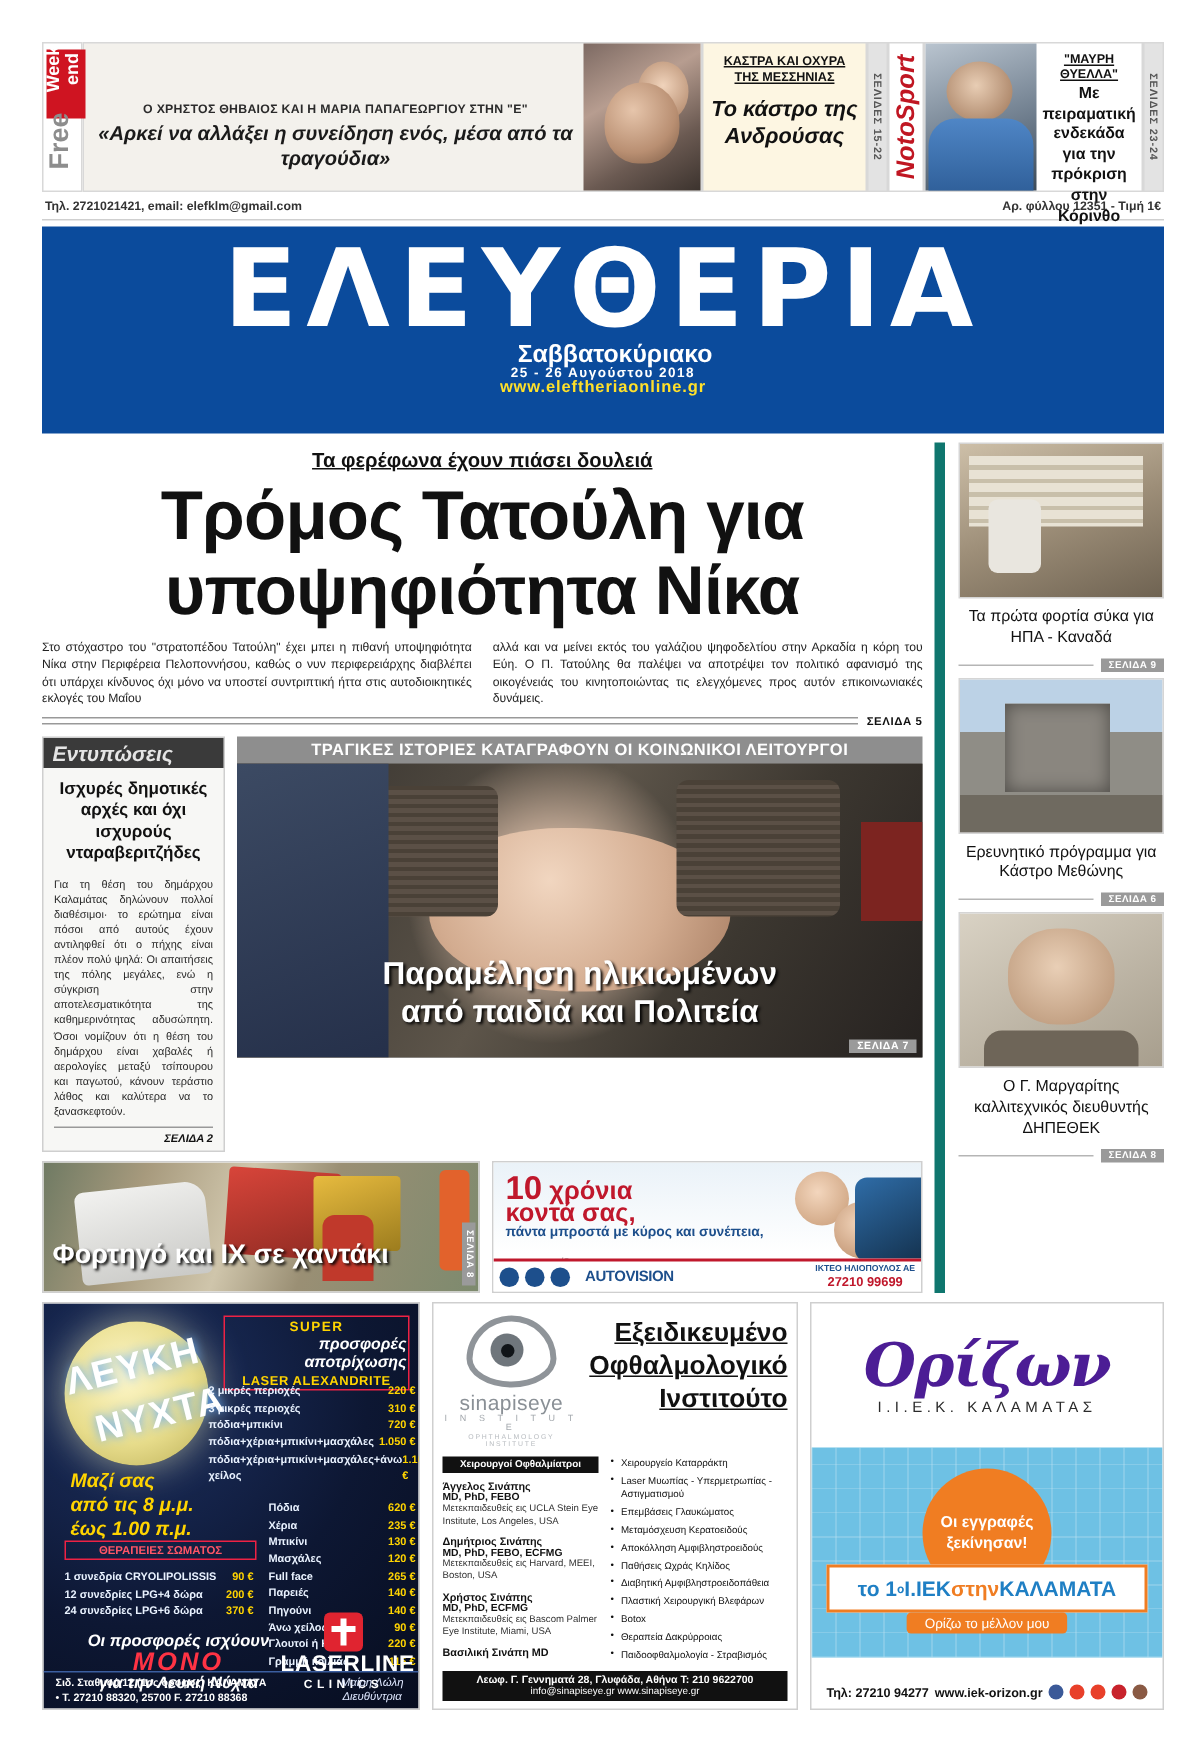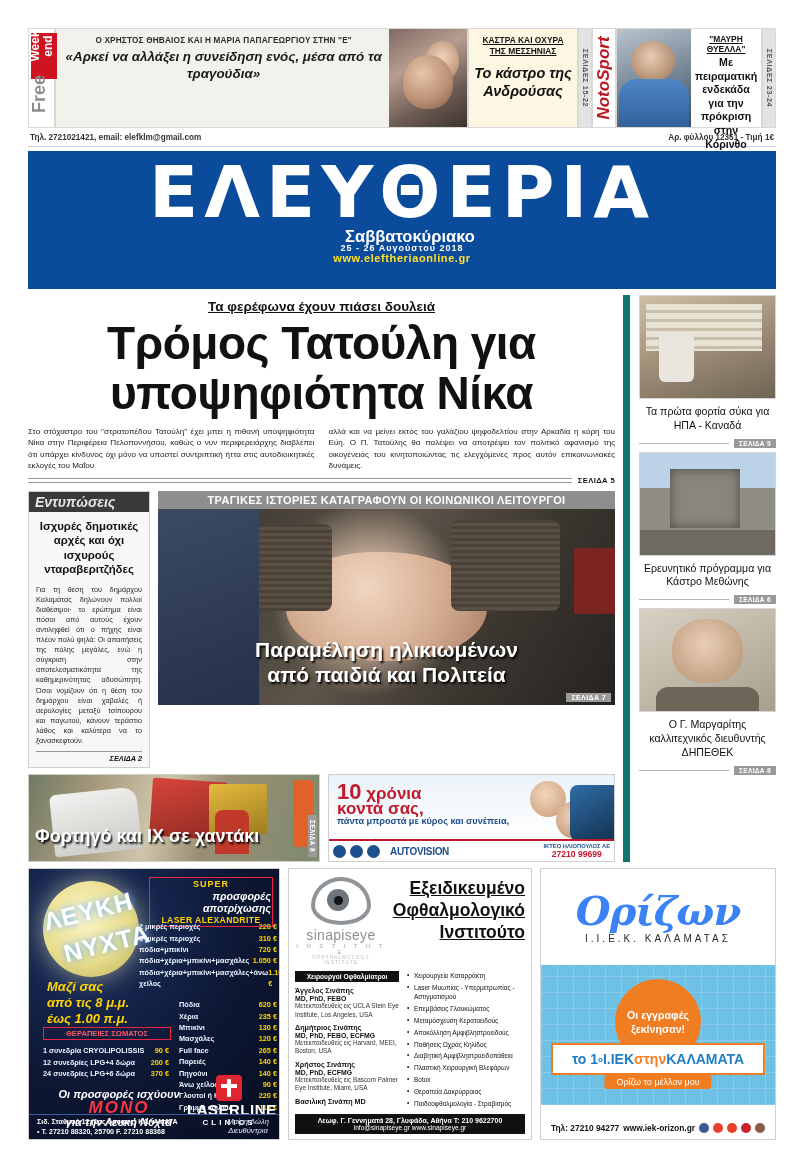--- a/index.html
+++ b/index.html
@@ -11,21 +11,21 @@
   .topstrip{display:flex;height:100px;gap:0;}
   .freeweekend{width:30px;background:#fff;position:relative;border:1px solid #d8d8d8;}
   .fw-red{position:absolute;left:2px;top:4px;width:26px;height:46px;background:#cf1421;}
   .fw-redtxt{position:absolute;left:-10px;top:4px;width:46px;height:26px;transform:rotate(-90deg);transform-origin:center;
              color:#fff;font-weight:bold;font-size:12px;text-align:center;line-height:13px;}
   .fw-free{position:absolute;left:-22px;top:52px;width:70px;height:26px;transform:rotate(-90deg);transform-origin:center;
            color:#8d8d8d;font-weight:bold;font-size:18px;text-align:center;}
 
   .promo1{flex:1 1 auto;background:#f3f1ec;border:1px solid #d8d8d8;display:flex;}
   .promo1 .txt{flex:1;padding:6px 6px 4px 8px;text-align:center;}
-  .promo-kicker{font-size:8.2px;font-weight:bold;color:#2b2b2b;line-height:11px;letter-spacing:.2px;}
+  .promo-kicker{font-size:8.2px;font-weight:bold;color:#2b2b2b;line-height:11px;letter-spacing:.2px;margin-top:32px;}
   .promo-head{font-size:13.4px;font-weight:bold;font-style:italic;color:#1a1a1a;line-height:16.5px;margin-top:3px;}
   .promo1 .ph{width:78px;background:linear-gradient(150deg,#7d6a63 0%,#b79d90 35%,#6b5a52 70%,#3c332e 100%);position:relative;}
   .promo1 .ph:after{content:"";position:absolute;left:14px;top:26px;width:50px;height:54px;border-radius:50% 50% 45% 45%;
       background:radial-gradient(circle at 38% 34%,#e6c5ab,#b98f72 60%,#7a5a44);}
   .promo1 .ph:before{content:"";position:absolute;left:36px;top:12px;width:34px;height:40px;border-radius:50%;
       background:radial-gradient(circle at 50% 40%,#f0d3bb,#a87c5e);}
 
   .promo2{width:128px;background:#fdf6e2;border:1px solid #d8d8d8;padding:6px 5px;text-align:center;box-sizing:border-box;}
   .promo2 .k{font-size:8.4px;font-weight:bold;text-decoration:underline;line-height:11px;}
   .promo2 .h{font-size:14.5px;font-weight:bold;font-style:italic;line-height:17.5px;margin-top:8px;}
@@ -213,21 +213,21 @@
   .eye-serv{flex:1;}
   .eye-serv li{font-size:6.5px;line-height:9.4px;margin-bottom:2.4px;list-style:none;position:relative;padding-left:7px;}
   .eye-serv li:before{content:"•";position:absolute;left:0;top:-1px;}
   .eye-serv ul{margin:0;padding:0;}
   .eye-foot{position:absolute;left:6px;right:6px;bottom:5px;background:#111;color:#fff;text-align:center;padding:3px 0;}
   .eye-foot .a{font-size:7px;font-weight:bold;}
   .eye-foot .b{font-size:6.6px;}
 
   .ad-orizon{flex:1;height:272px;border:1px solid #cfcfcf;background:#fff;position:relative;box-sizing:border-box;overflow:hidden;}
   .or-top{height:96px;display:flex;align-items:center;justify-content:center;flex-direction:column;}
-  .or-name{font-size:40px;color:#3b82f6;font-style:italic;font-weight:bold;letter-spacing:-1px;line-height:40px;font-family:"DejaVu Serif",serif;}
+  .or-name{font-size:40px;color:#4c1d95;font-style:italic;font-weight:bold;letter-spacing:-1px;line-height:40px;font-family:"DejaVu Serif",serif;}
   .or-sub{font-size:10px;color:#2a2a2a;letter-spacing:3px;margin-top:2px;}
   .or-mid{height:140px;position:relative;background:#6ec1e4;overflow:hidden;}
   .or-pattern{position:absolute;inset:0;opacity:.5;
      background-image:repeating-linear-gradient(0deg,rgba(255,255,255,.35) 0 1px,transparent 1px 16px),
                       repeating-linear-gradient(90deg,rgba(255,255,255,.35) 0 1px,transparent 1px 16px);}
   .or-badge{position:absolute;left:50%;top:14px;transform:translateX(-50%);width:86px;height:86px;border-radius:50%;
      background:#f07d22;color:#fff;display:flex;align-items:center;justify-content:center;text-align:center;
      font-size:10.6px;font-weight:bold;line-height:14px;}
   .or-ribbon{position:absolute;left:10px;right:10px;top:78px;height:28px;background:#fff;border:2px solid #f07d22;
      display:flex;align-items:center;justify-content:center;font-size:14px;font-weight:bold;color:#1f7fc4;}

